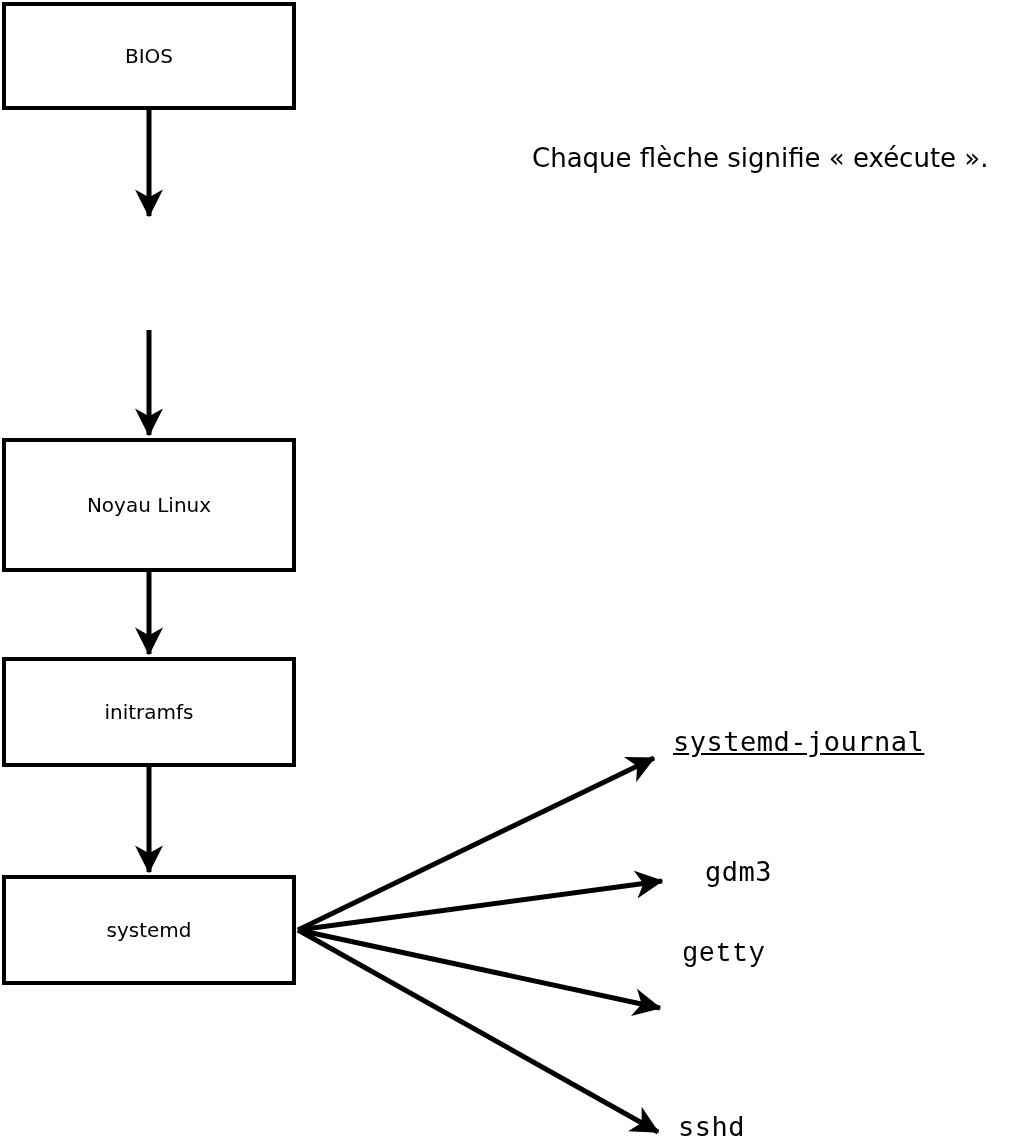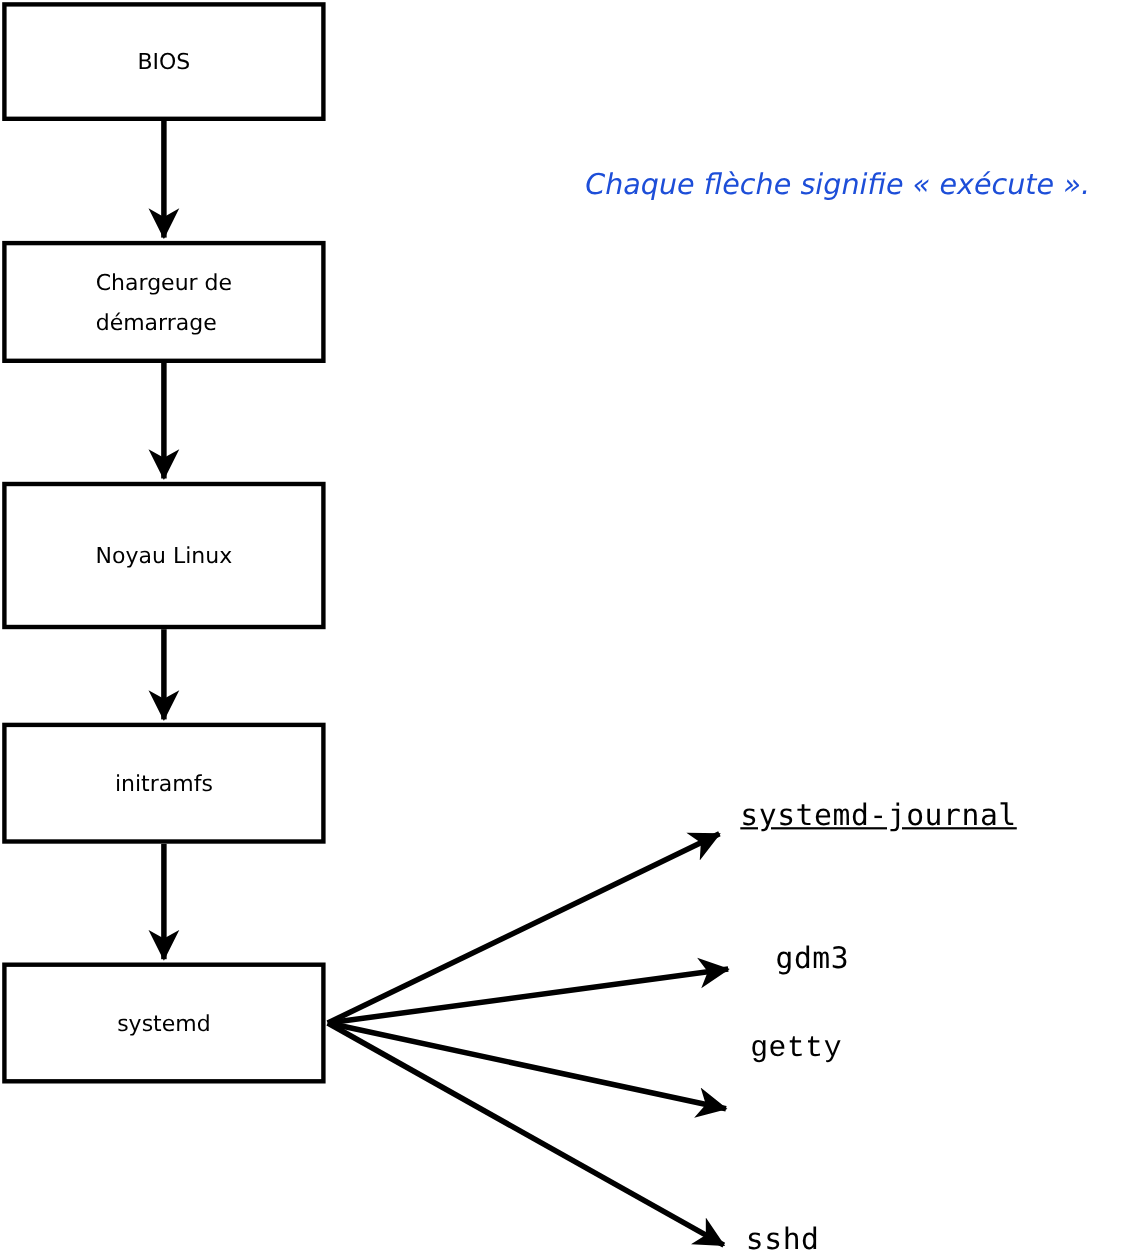--- a/index.html
+++ b/index.html
@@ -36,26 +36,25 @@
     white-space: pre-line;
   }
   .box-bios      { top: 2px;   height: 108px; }
   .box-loader    { top: 219px; height: 111px; }
   .box-kernel    { top: 438px; height: 134px; }
   .box-initramfs { top: 657px; height: 110px; }
   .box-systemd   { top: 875px; height: 110px; }
   .caption {
     position: absolute;
     left: 532px;
-    top: 151px;
+    top: 141px;
     font-size: 26px;
     line-height: 34px;
-    color: #1d4ed8;
+    color: #000000;
     white-space: nowrap;
-    font-style: italic;
   }
   .proc-label {
     position: absolute;
     font-family: "DejaVu Sans Mono", "Liberation Mono", monospace;
     font-size: 27px;
     line-height: 32px;
     letter-spacing: 0.5px;
     color: #000000;
     white-space: nowrap;
   }
@@ -84,24 +83,20 @@
       <line x1="298" y1="930" x2="662" y2="881" marker-end="url(#stealth)"></line>
       <line x1="298" y1="930" x2="660" y2="1008" marker-end="url(#stealth)"></line>
       <line x1="298" y1="930" x2="658" y2="1132" marker-end="url(#stealth)"></line>
     </g>
   </svg>
 
   <div class="node-box box-bios">
     <span class="node-label">BIOS</span>
   </div>
 
-  <div class="node-box box-loader">
-    <span class="node-label">Chargeur de
-démarrage</span>
-  </div>
 
   <div class="node-box box-kernel">
     <span class="node-label">Noyau Linux</span>
   </div>
 
   <div class="node-box box-systemd">
     <span class="node-label">systemd</span>
   </div>
 
   <div class="node-box box-initramfs">

